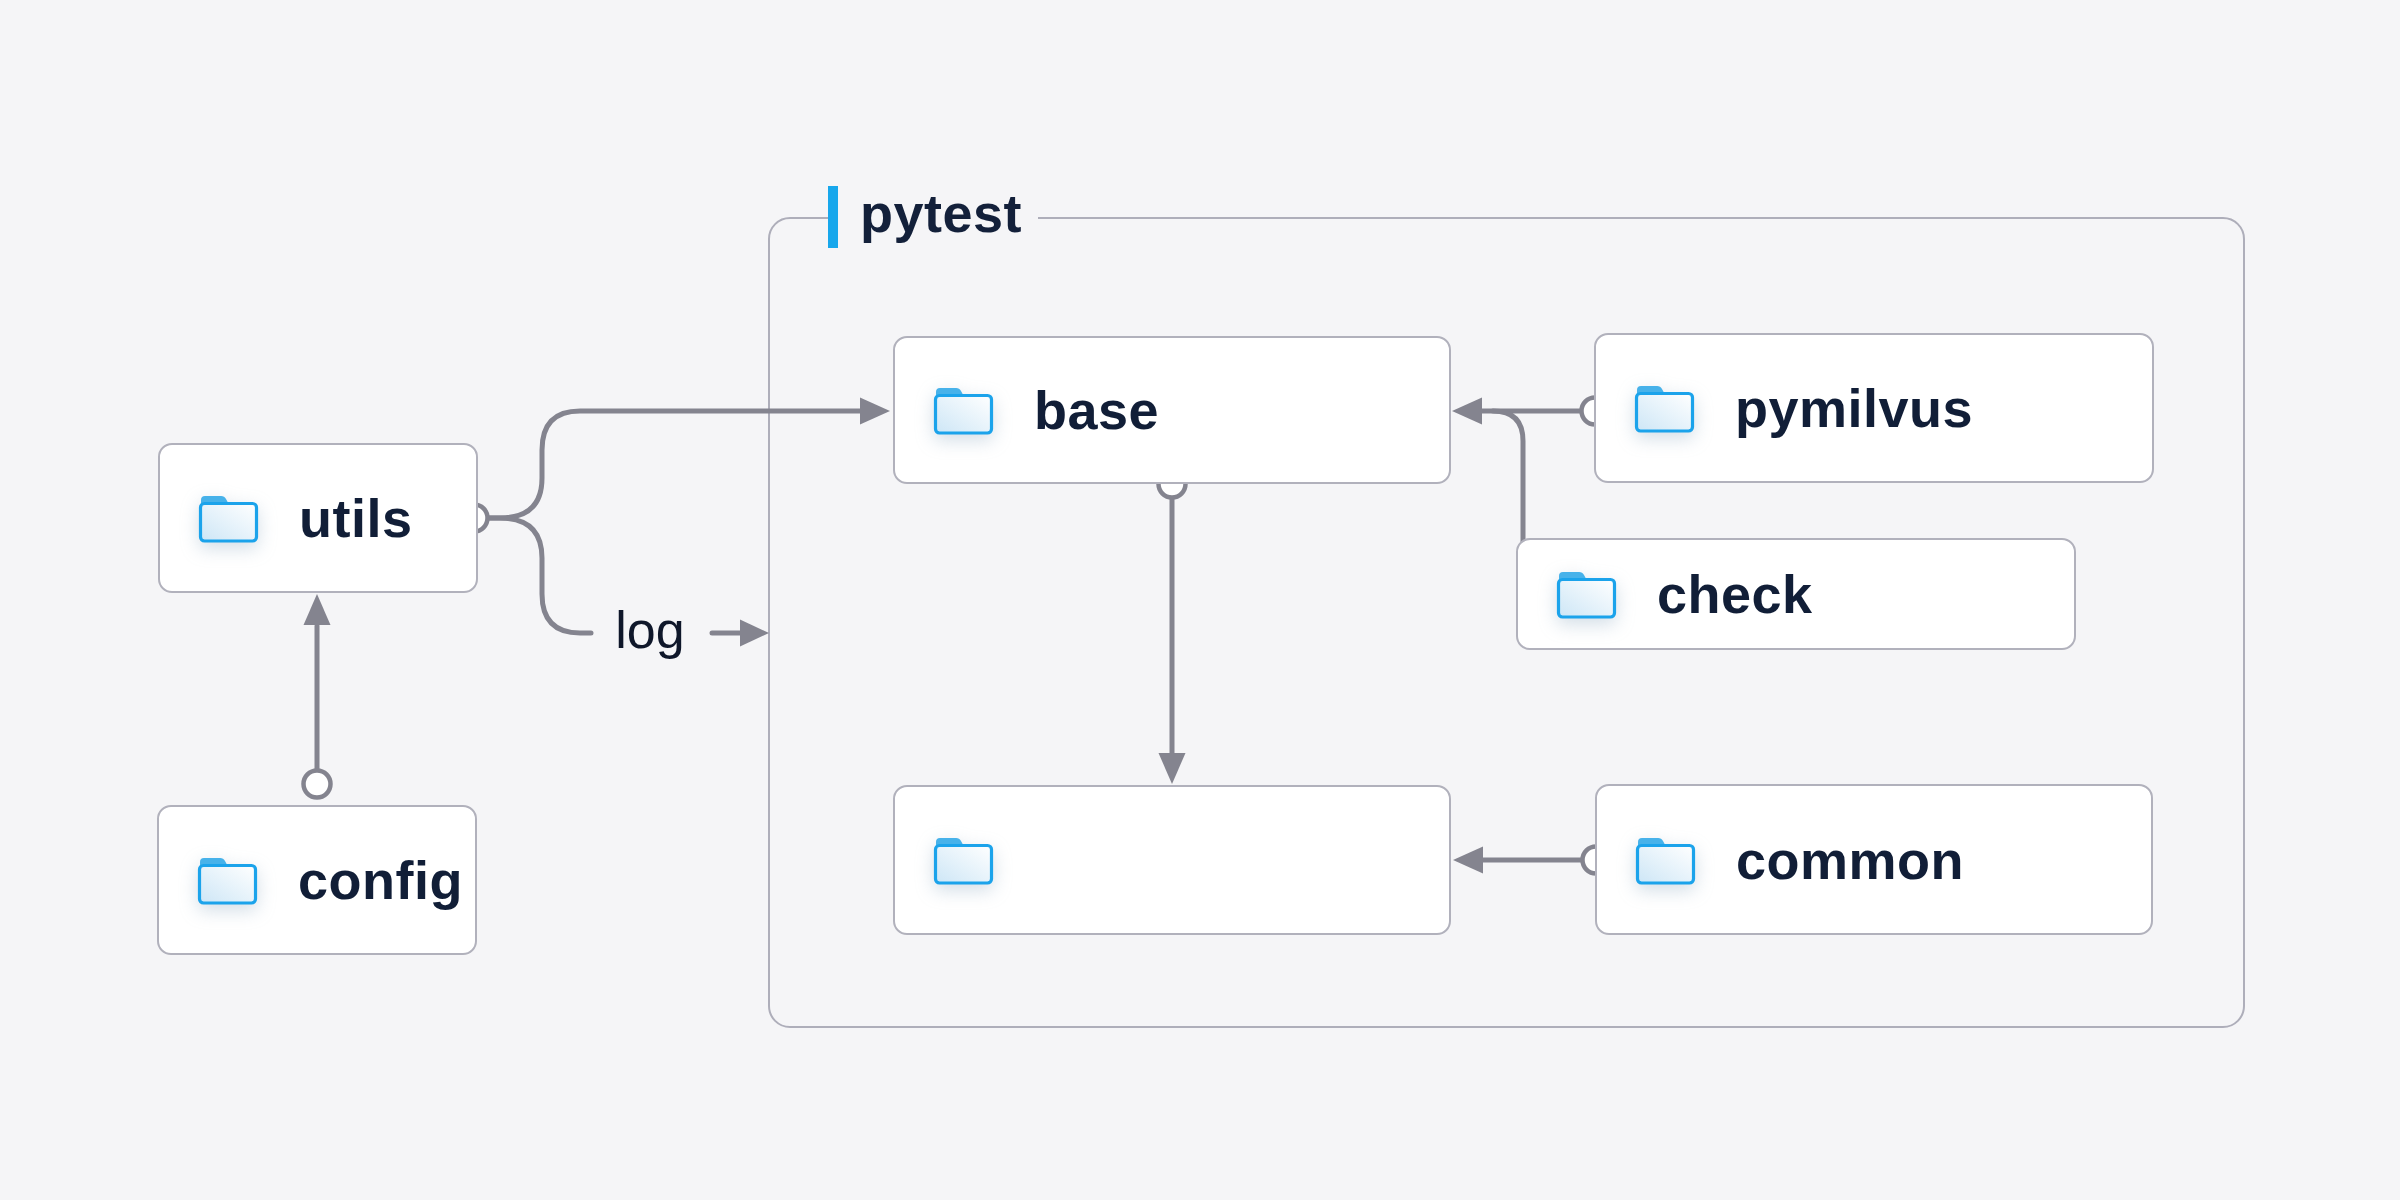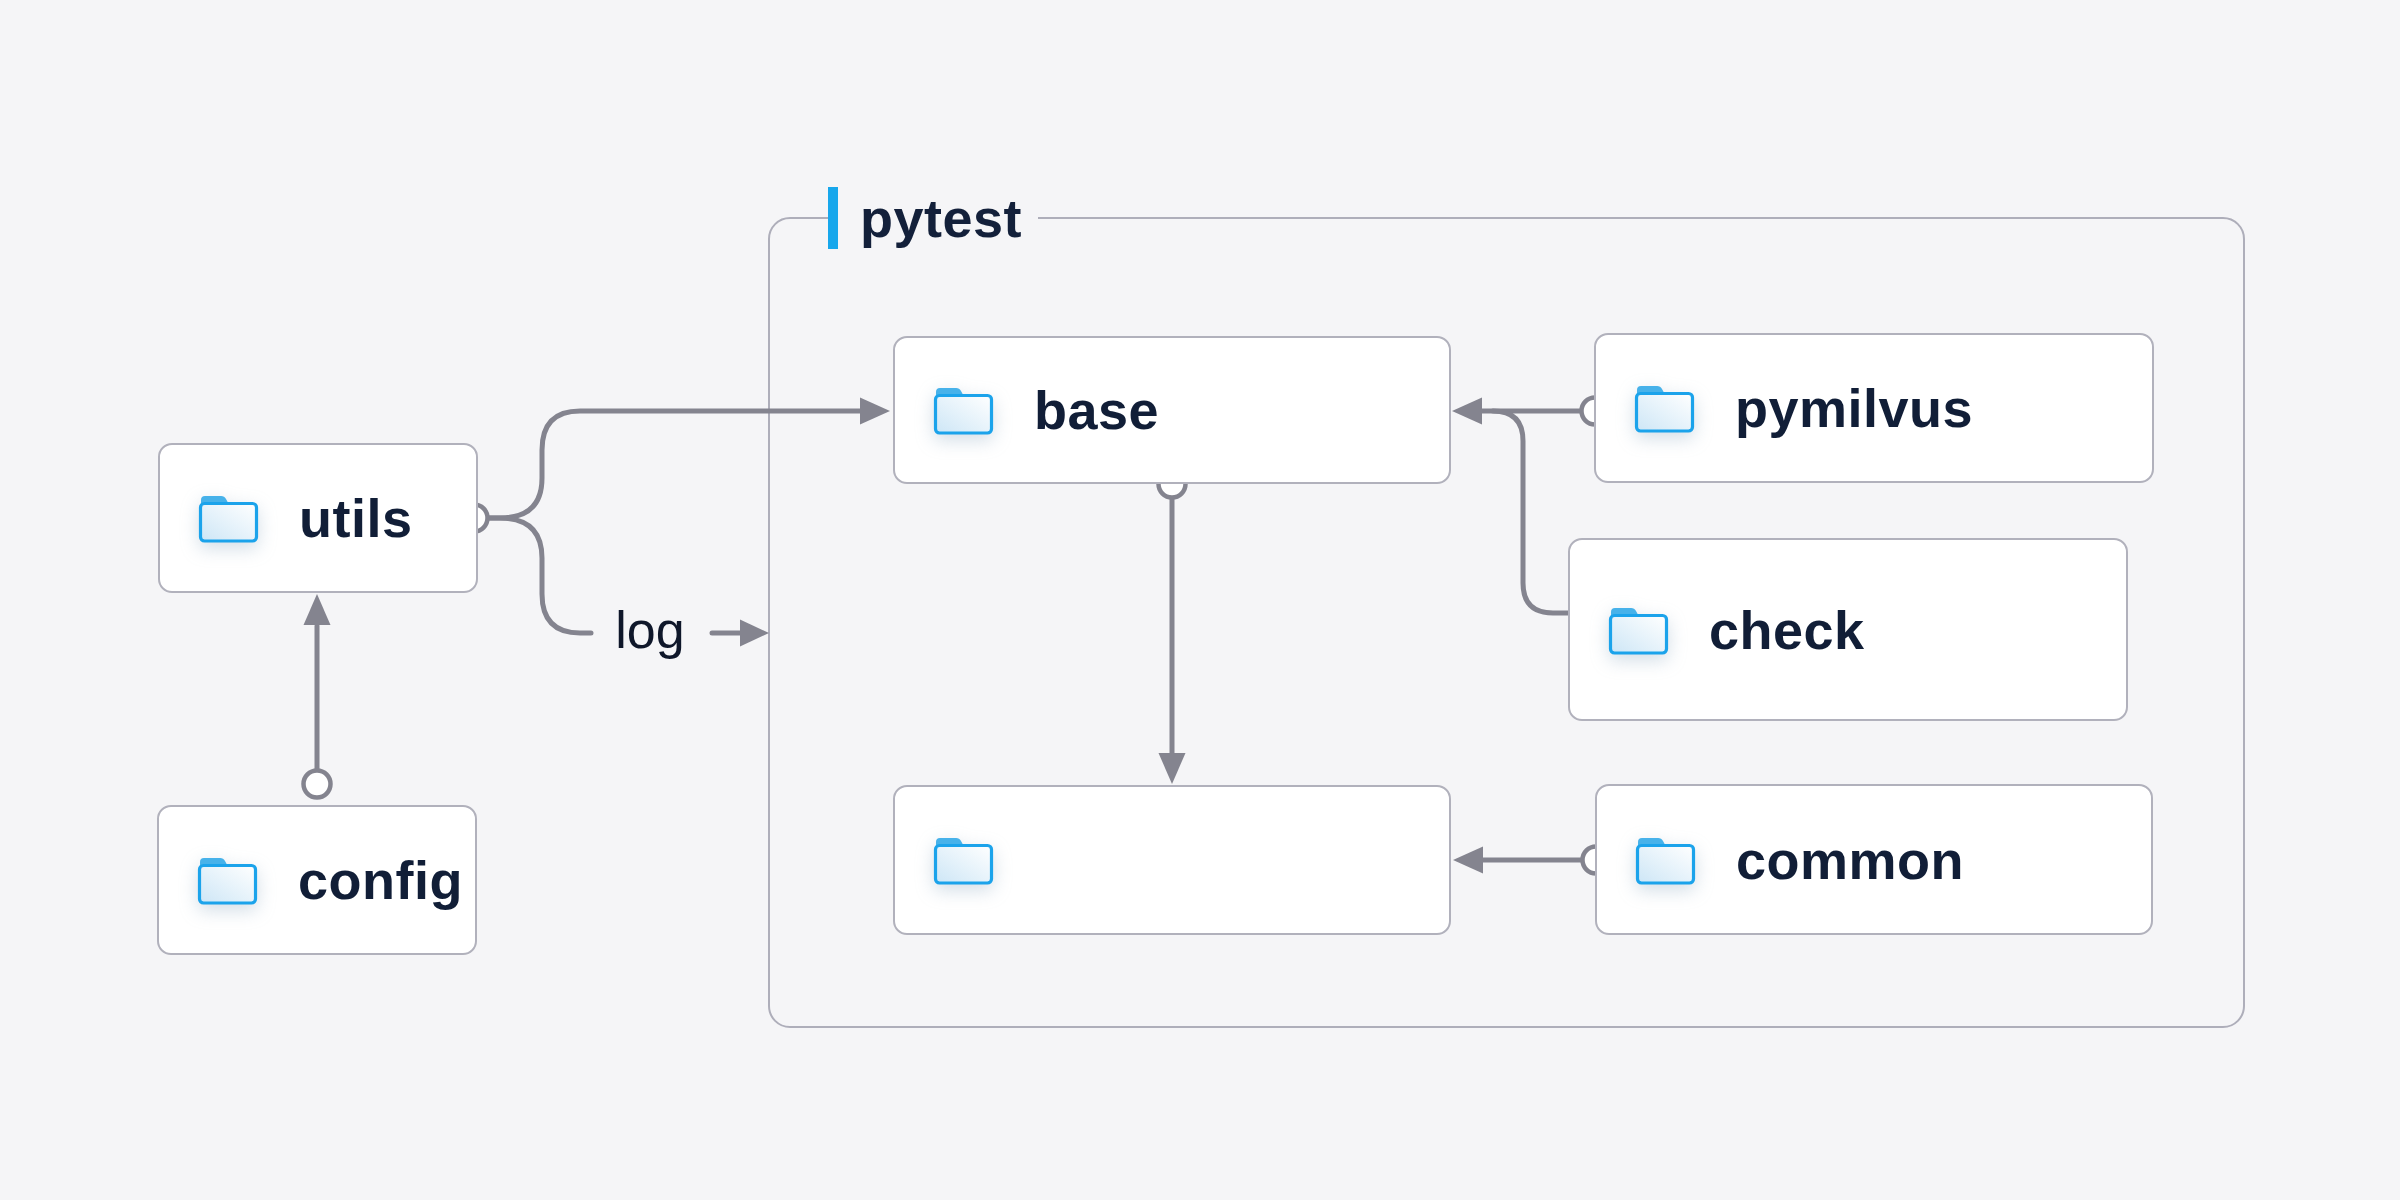--- a/index.html
+++ b/index.html
@@ -32,21 +32,21 @@
     width: 1477px; height: 811px;
     border: 2.5px solid #aeaeba;
     border-radius: 22px;
     box-sizing: border-box;
   }
   .group-label {
     position: absolute;
     left: 58px; top: -33px;
     height: 64px;
     display: flex;
-    align-items: center;
+    align-items: flex-start;
     gap: 22px;
     background: #f5f5f7;
     padding: 0 16px 0 0;
   }
   .group-label .accent-bar {
     width: 10px; height: 62px;
     background: #17a7ec;
   }
   .group-label .group-title {
     font-size: 54px;
@@ -79,21 +79,21 @@
     width: 64px; height: 54px;
     flex: 0 0 auto;
     filter: drop-shadow(0 6px 9px rgba(110, 145, 175, 0.30));
   }
 
   .node-utils     { left: 158px;  top: 443px; width: 320px; height: 150px; }
   .node-config    { left: 157px;  top: 784px; width: 320px; height: 150px; margin-top: 21px; }
   .node-base      { left: 893px;  top: 336px; width: 558px; height: 148px; }
   .node-testcases { left: 893px;  top: 785px; width: 558px; height: 150px; }
   .node-pymilvus  { left: 1594px; top: 333px; width: 560px; height: 150px; }
-  .node-check     { left: 1568px; top: 538px; width: 560px; height: 183px; }
+  .node-check     { left: 1516px; top: 538px; width: 560px; height: 112px; }
   .node-common    { left: 1595px; top: 784px; width: 558px; height: 151px; }
 
   
   .edge-label {
     position: absolute;
     left: 650px; top: 632px;
     transform: translate(-50%, -54%);
     font-size: 52px;
     font-weight: 500;
     color: #0f172a;

